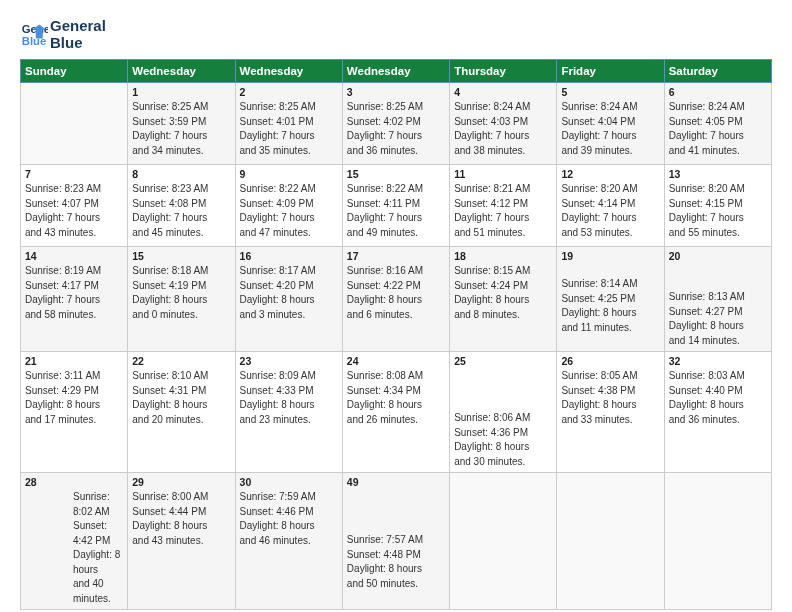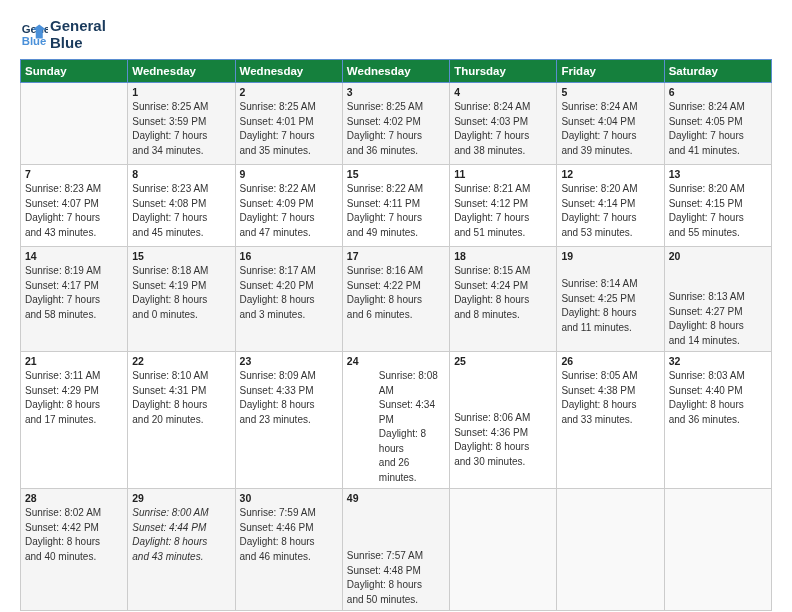--- a/index.html
+++ b/index.html
@@ -292,21 +292,21 @@
           </td>
           <td>
             <span class="day-num">23</span>
             <div class="day-info" style="white-space: pre-line;">Sunrise: 8:09 AM
 Sunset: 4:33 PM
 Daylight: 8 hours
 and 23 minutes.</div>
           </td>
           <td>
             <span class="day-num">24</span>
-            <div class="day-info" style="white-space: pre-line; margin-left: 32px;">Sunrise: 8:08 AM
+            <div class="day-info" style="white-space: pre-line;">Sunrise: 8:08 AM
 Sunset: 4:34 PM
 Daylight: 8 hours
 and 26 minutes.</div>
           </td>
           <td>
             <span class="day-num">25</span>
             <div class="day-info" style="white-space: pre-line; margin-top: 44px;">Sunrise: 8:06 AM
 Sunset: 4:36 PM
 Daylight: 8 hours
 and 30 minutes.</div>
@@ -322,28 +322,28 @@
             <span class="day-num">32</span>
             <div class="day-info" style="white-space: pre-line;">Sunrise: 8:03 AM
 Sunset: 4:40 PM
 Daylight: 8 hours
 and 36 minutes.</div>
           </td>
         </tr>
         <tr>
           <td>
             <span class="day-num">28</span>
-            <div class="day-info" style="white-space: pre-line;">Sunrise: 8:02 AM
+            <div class="day-info" style="white-space: pre-line; margin-left: 48px;">Sunrise: 8:02 AM
 Sunset: 4:42 PM
 Daylight: 8 hours
 and 40 minutes.</div>
           </td>
           <td>
             <span class="day-num">29</span>
-            <div class="day-info" style="white-space: pre-line; font-style: italic;">Sunrise: 8:00 AM
+            <div class="day-info" style="white-space: pre-line;">Sunrise: 8:00 AM
 Sunset: 4:44 PM
 Daylight: 8 hours
 and 43 minutes.</div>
           </td>
           <td>
             <span class="day-num">30</span>
             <div class="day-info" style="white-space: pre-line;">Sunrise: 7:59 AM
 Sunset: 4:46 PM
 Daylight: 8 hours
 and 46 minutes.</div>

